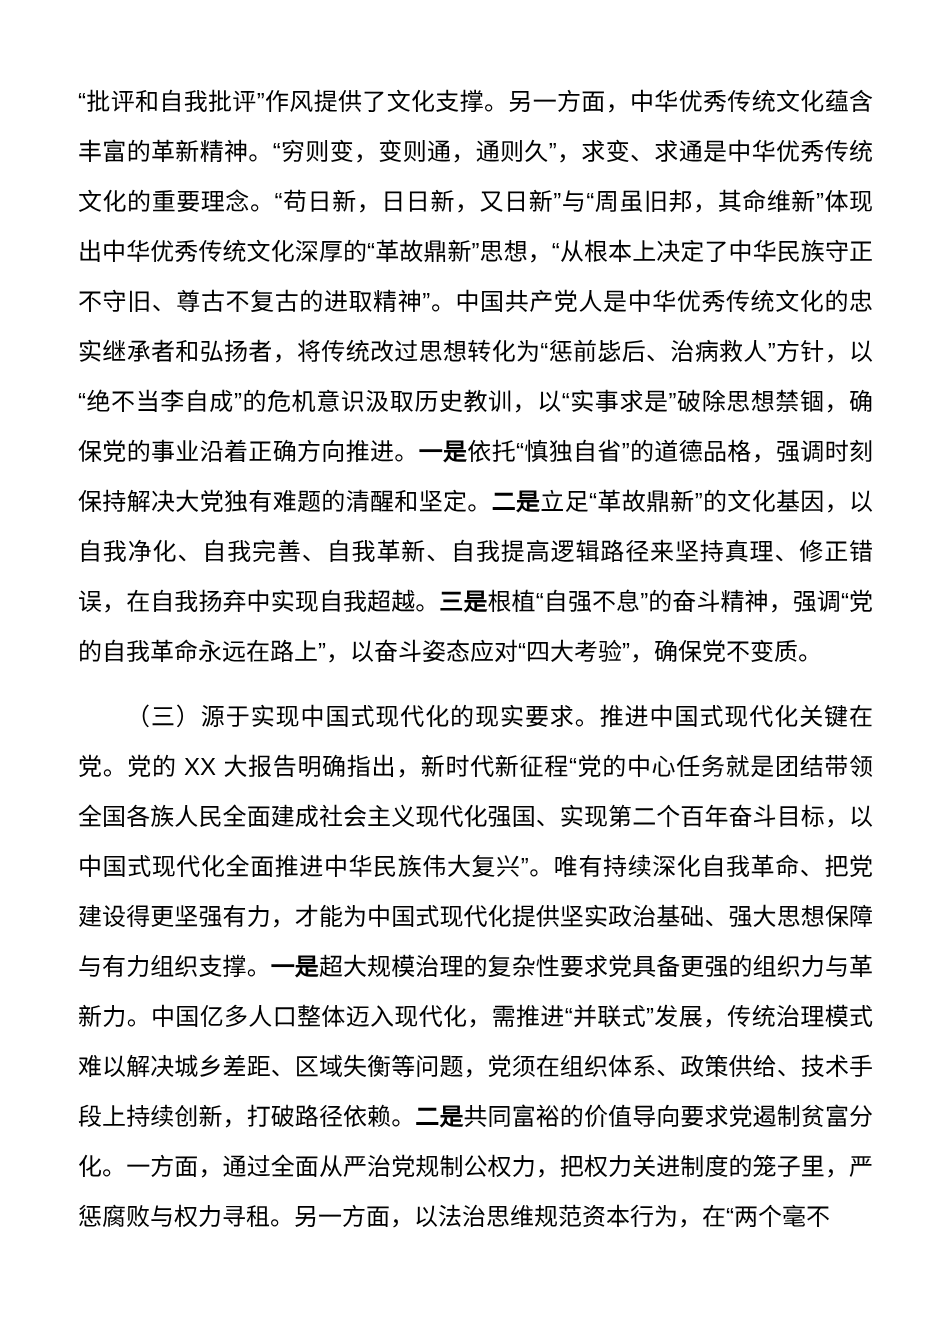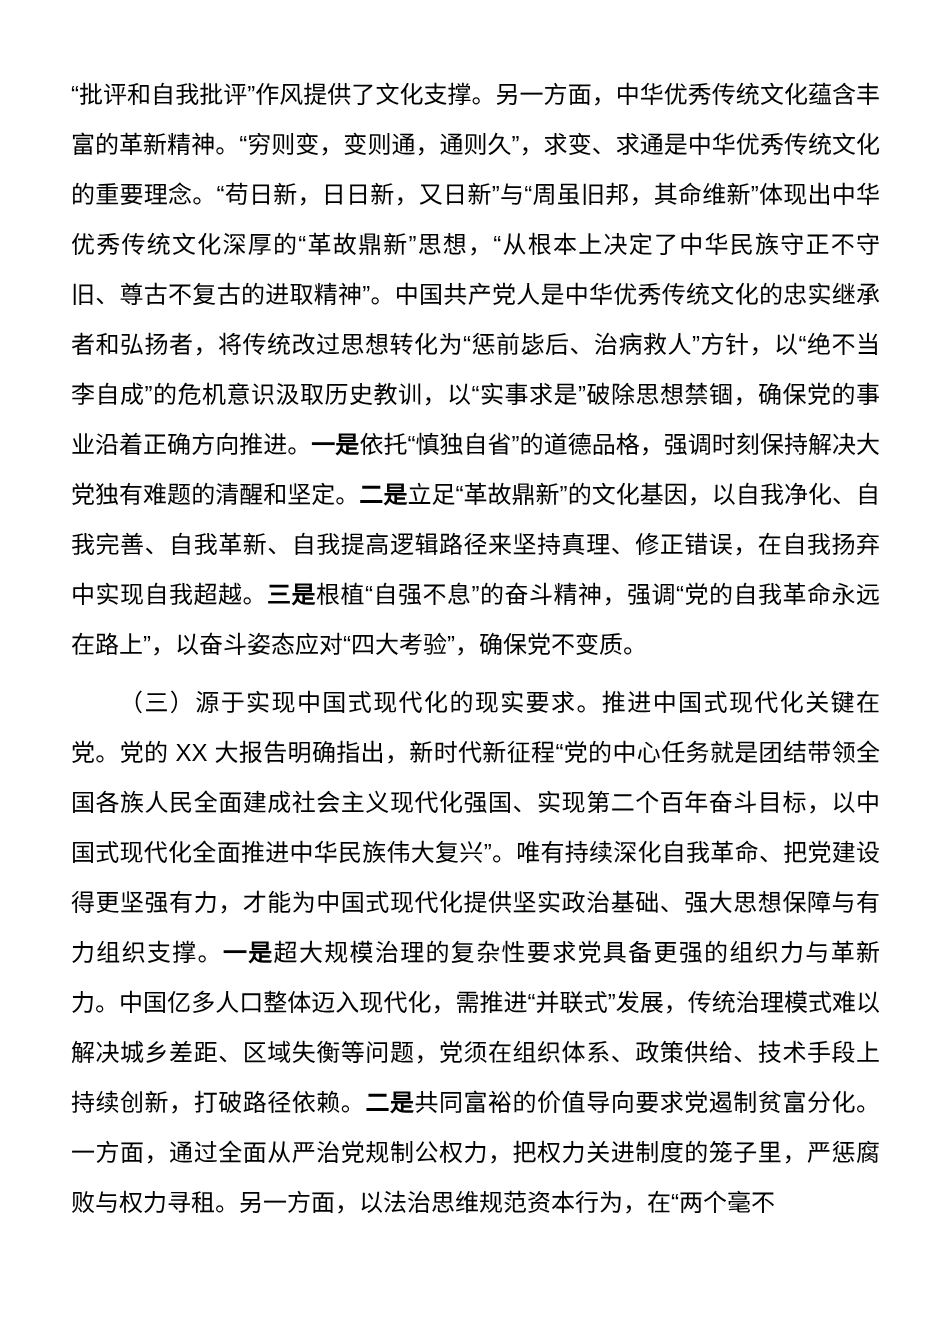--- a/index.html
+++ b/index.html
@@ -17,21 +17,21 @@
     padding: 62px 62px 0 63px;
     overflow: hidden;
   }
   .doc-body {
     color: #000000;
     font-family: "Liberation Sans", "DejaVu Sans", sans-serif;
     font-size: 24px;
     line-height: 50px;
   }
   .doc-body p {
-    margin: 8px;
+    margin: 15px;
     text-align: justify;
     text-justify: inter-ideograph;
     word-break: break-all;
     overflow-wrap: break-word;
   }
   .doc-body p.indent {
     text-indent: 2em;
   }
   .doc-body strong {
     font-weight: bold;

